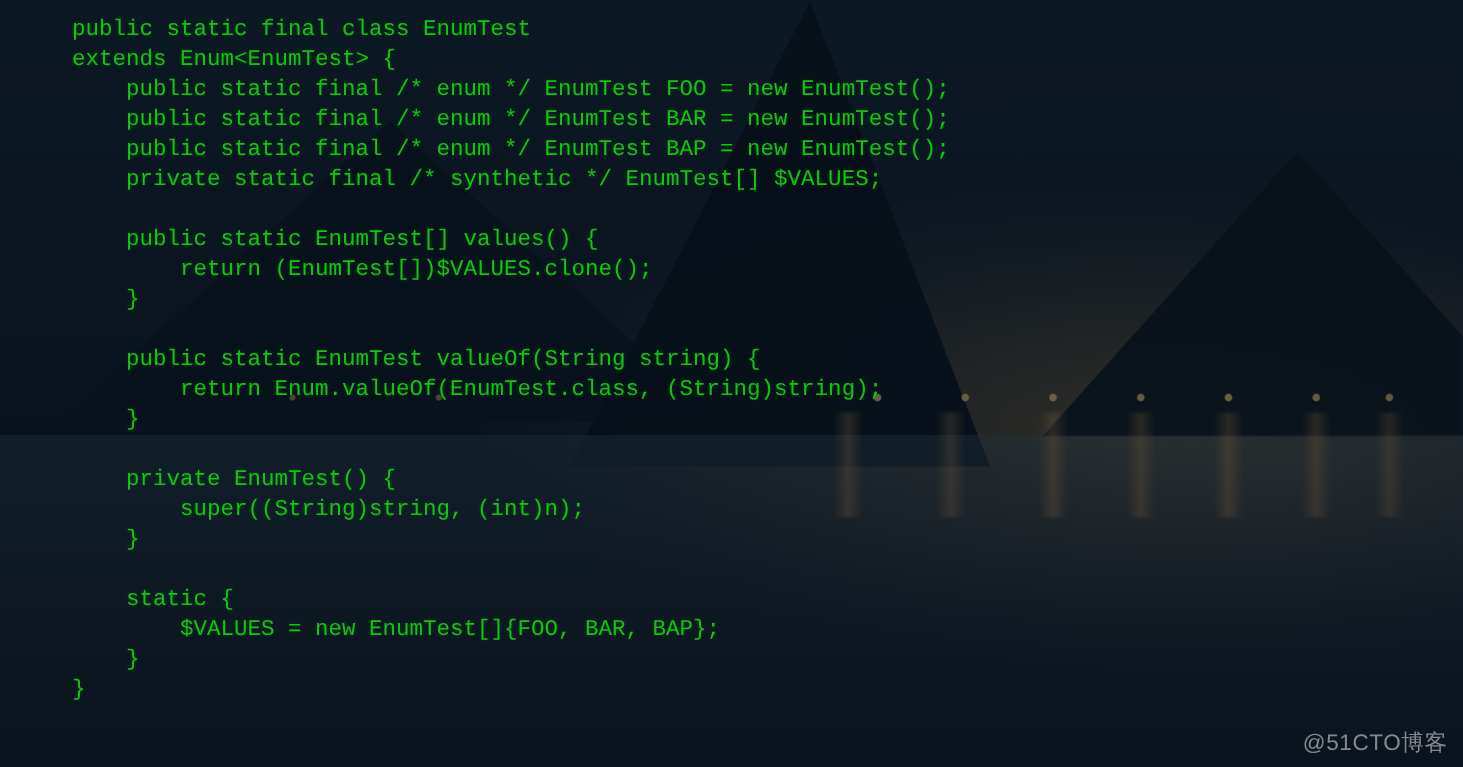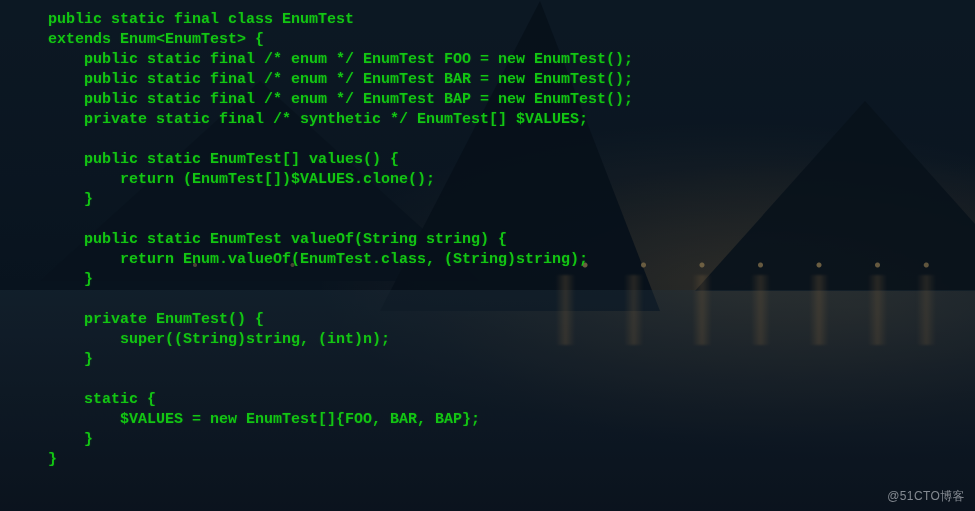--- a/index.html
+++ b/index.html
@@ -93,30 +93,29 @@
   .code {
     position: absolute;
     top: 10px;
     left: 48px;
     right: 20px;
     color: #13c513;
     font-size: 15px;
     line-height: 20px;
     white-space: pre;
     text-shadow: 0 0 3px rgba(0,255,0,0.15);
-    font-weight: bold;
   }
   .code span { display: block; }
   .watermark {
     position: absolute;
     right: 10px;
     bottom: 6px;
     color: rgba(210,214,220,0.6);
     font-family: "Helvetica Neue", Arial, sans-serif;
-    font-size: 12px;
+    font-size: 15px;
     letter-spacing: .4px;
   }
 </style>
 </head>
 <body>
 
 <div class="bg"></div>
 <div class="mountain-b"></div>
 <div class="mountain-c"></div>
 <div class="mountain-a"></div>

